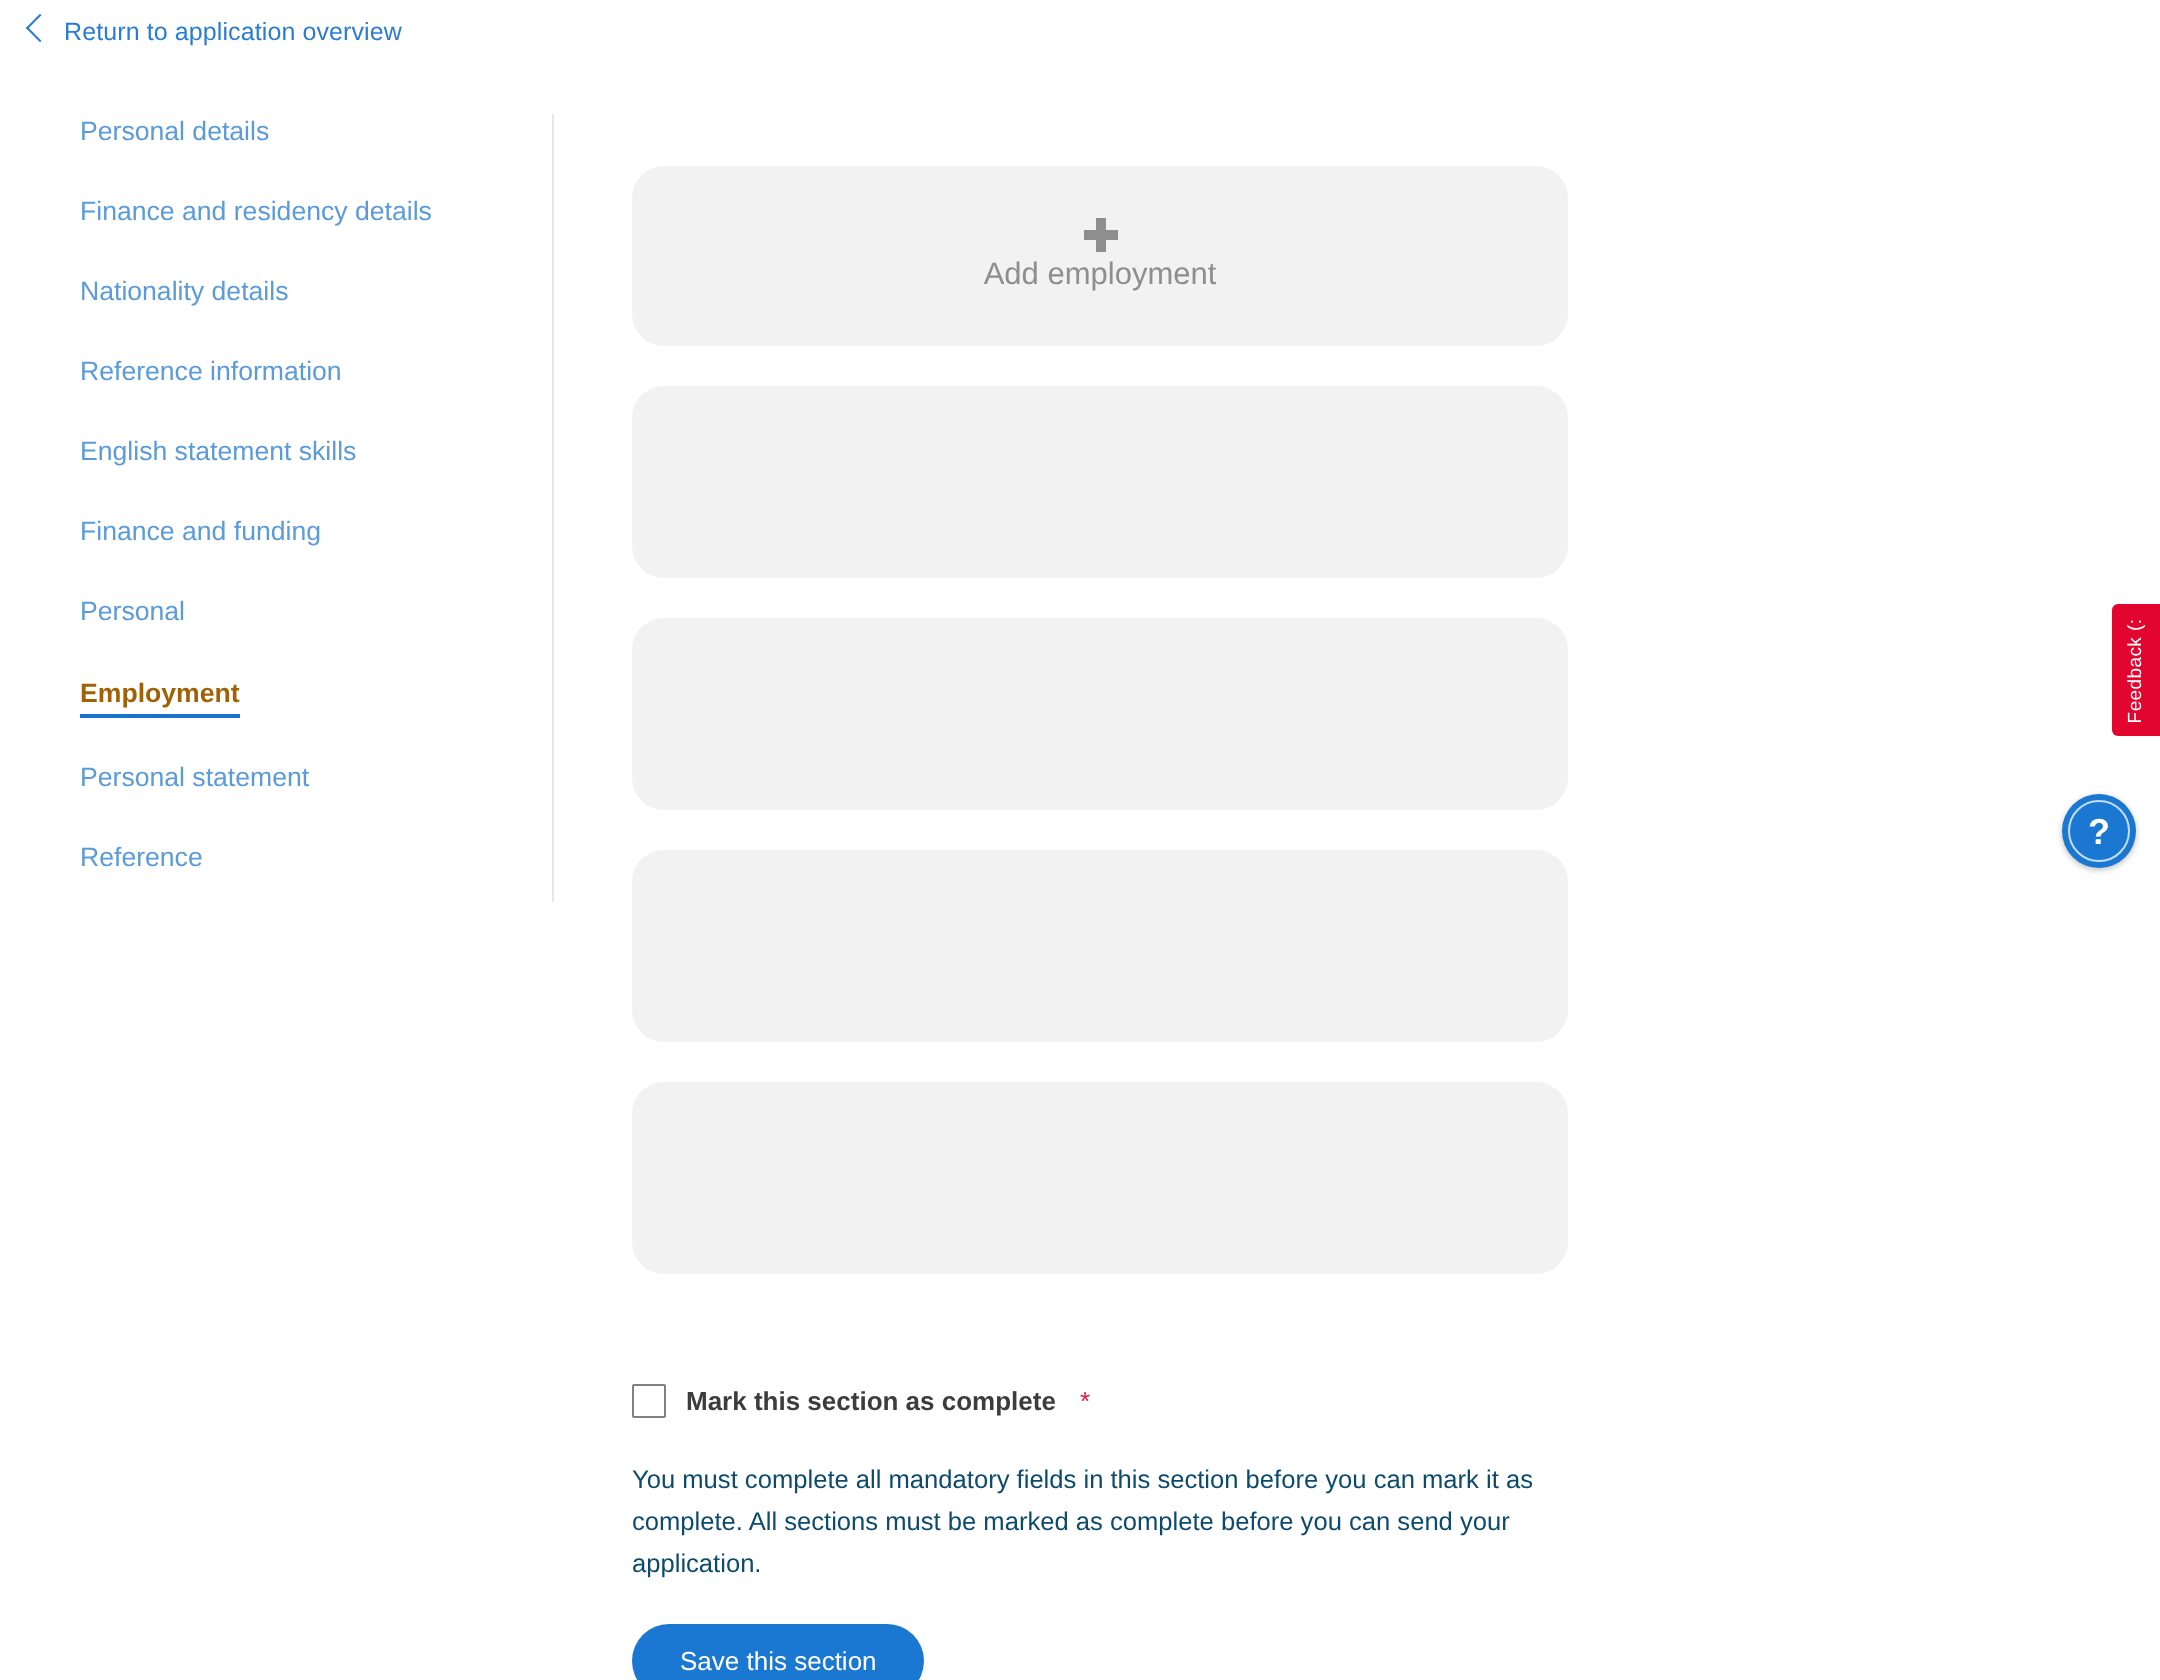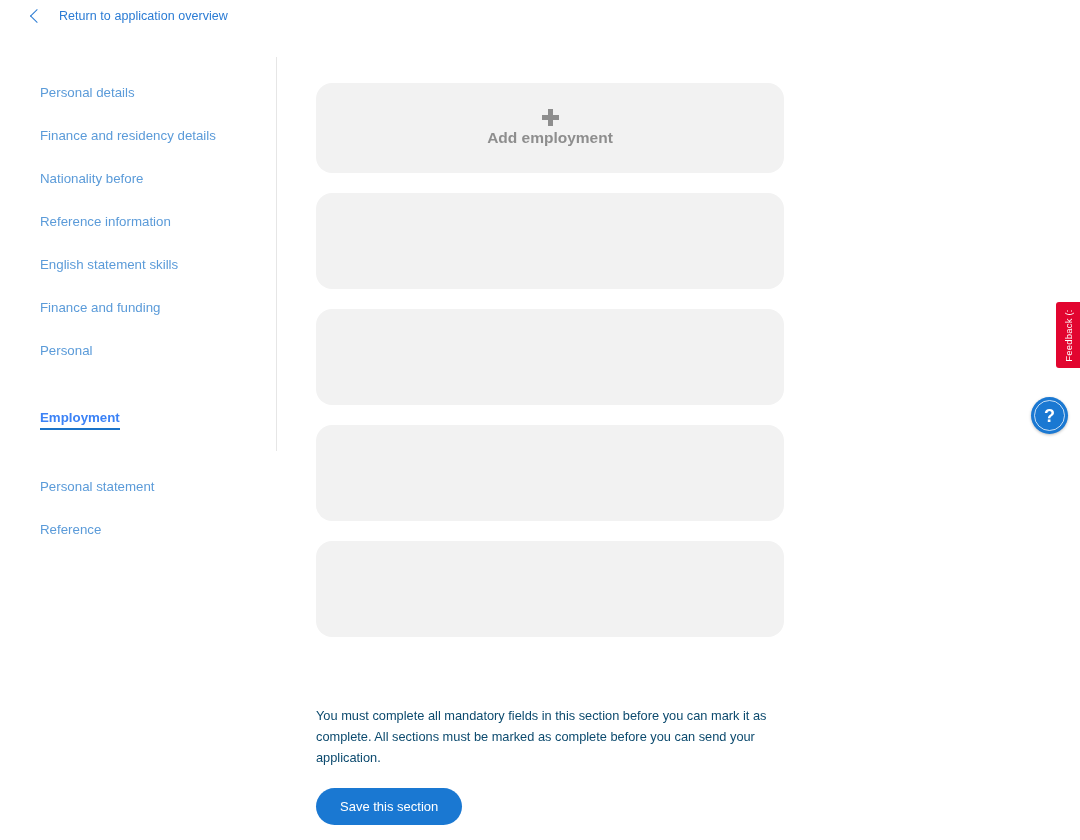--- a/index.html
+++ b/index.html
@@ -21,23 +21,22 @@
     position: absolute;
     top: 0;
     left: 0;
     width: 1080px;
     height: 32px;
     display: flex;
     align-items: center;
   }
   .back-link {
     display: flex;
-    align-items: center;
-    gap: 17px;
-    padding-left: 32px;
+    gap: 7px;
+    padding-left: 15px;
     text-decoration: none;
     cursor: pointer;
   }
   .back-chevron {
     display: block;
     width: 9px;
     height: 9px;
     border-left: 1.7px solid #2a7bd4;
     border-bottom: 1.7px solid #2a7bd4;
     transform: rotate(45deg);
@@ -58,25 +57,24 @@
   }
   .nav-item {
     display: block;
     font-size: 13.3px;
     color: #5b9bd9;
     line-height: 16px;
     margin-bottom: 24px;
     cursor: pointer;
     text-decoration: none;
     white-space: nowrap;
-    margin-top: 27px;
   }
   .nav-item:last-child { margin-bottom: 0; }
   .nav-item.active {
-    color: #3b82f6;
+    color: #a16207;
     font-weight: bold;
     display: inline-block;
     border-bottom: 2px solid #1a73c8;
     padding-bottom: 2px;
     margin-bottom: 22px;
   }
 
   .divider {
     position: absolute;
     left: 276px;
@@ -122,21 +120,20 @@
     width: 5px; height: 17px;
   }
   .plus-icon::after {
     top: 6px; left: 0;
     width: 17px; height: 5px;
   }
   .add-card-label {
     font-size: 15.5px;
     color: #8e8e8e;
     line-height: 19px;
-    font-weight: bold;
   }
 
   .skeleton-card {
     height: 96px;
     background: #f2f2f2;
     border-radius: 16px;
     margin-bottom: 20px;
   }
   .skeleton-card:last-of-type { margin-bottom: 0; }
 
@@ -254,21 +251,21 @@
 <div class="topbar">
   <a class="back-link">
     <span class="back-chevron"></span>
     <span class="back-text">Return to application overview</span>
   </a>
 </div>
 
 <nav class="sidebar">
   <a class="nav-item">Personal details</a>
   <a class="nav-item">Finance and residency details</a>
-  <a class="nav-item">Nationality before</a>
+  <a class="nav-item">Nationality details</a>
   <a class="nav-item">Reference information</a>
   <a class="nav-item">English statement skills</a>
   <a class="nav-item">Finance and funding</a>
   <a class="nav-item">Personal</a>
   <div><a class="nav-item active">Employment</a></div>
   <a class="nav-item">Personal statement</a>
   <a class="nav-item">Reference</a>
 </nav>
 
 <div class="divider"></div>
@@ -281,20 +278,25 @@
   </div>
 
   <div class="skeleton-card"></div>
   <div class="skeleton-card"></div>
   <div class="skeleton-card"></div>
   <div class="skeleton-card"></div>
 
 </main>
 
 <div class="complete-block">
+  <div class="check-row">
+    <span class="checkbox"></span>
+    <span class="check-label">Mark this section as complete</span>
+    <span class="required-star">*</span>
+  </div>
   <p class="help-text">You must complete all mandatory fields in this section before you can mark it as complete. All sections must be marked as complete before you can send your application.</p>
   <button class="save-button">Save this section</button>
 </div>
 
 <div class="feedback-tab">
   <span>Feedback (:</span>
 </div>
 
 <div class="help-fab">
   <span>?</span>

